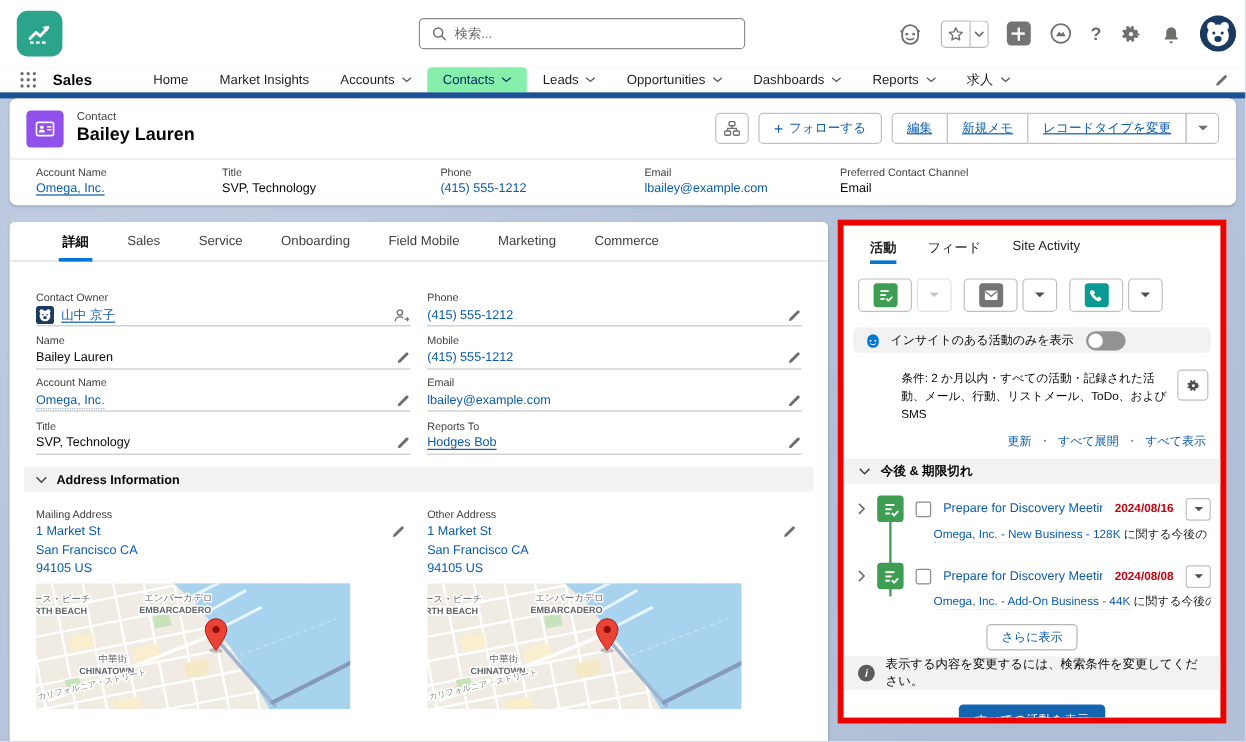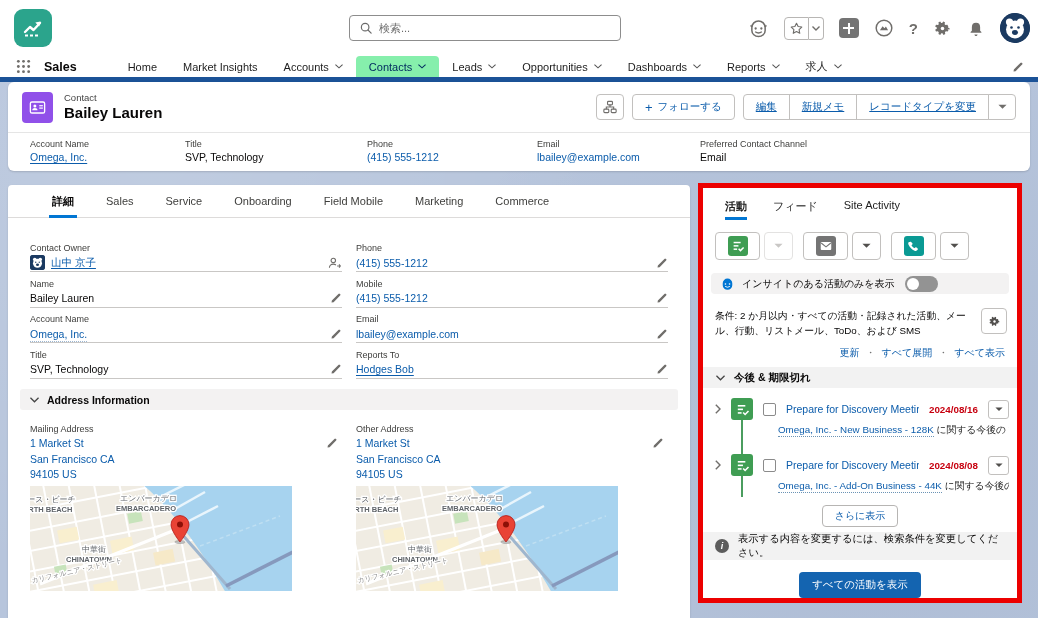--- a/index.html
+++ b/index.html
@@ -80,21 +80,21 @@
   .composer { display:flex; gap:10px; padding:12px 0 0 12px; }
   .cgroup { display:flex; gap:4px; }
   .cbtn { width:45px; height:28px; border:1px solid #c2c0be; border-radius:4px; background:#fff; display:flex; align-items:center; justify-content:center; }
   .cdd { width:29px; height:28px; border:1px solid #c2c0be; border-radius:4px; background:#fff; display:flex; align-items:center; justify-content:center; }
   .cdd.disabled { border-color:#e3e2e1; }
   .csq { width:20px; height:20px; border-radius:3px; display:flex; align-items:center; justify-content:center; }
   .toggle-row { margin:13px 8px 0; height:21px; background:#f3f2f2; border-radius:4px; display:flex; align-items:center; gap:7px; padding:0 9px; font-size:10px; }
   .pill { width:33px; height:16px; border-radius:8px; background:#939393; position:relative; flex:none; margin-left:3px; }
   .pill::after { content:""; position:absolute; left:2px; top:2px; width:12px; height:12px; border-radius:50%; background:#fff; }
   .filter-row { display:flex; padding:14px 10px 0 12px; gap:8px; }
-  .filter-text { width:262px; font-size:9.8px; line-height:15px; }
+  .filter-text { width:262px; font-size:9.8px; line-height:15px;margin-left:36px; }
   .gearbtn { width:26px; height:26px; border:1px solid #c2c0be; border-radius:4px; background:#fff; display:flex; align-items:center; justify-content:center; flex:none; }
   .links-row { display:flex; justify-content:flex-end; gap:6px; padding:8px 12px 0 0; font-size:10px; height:20px; }
   .links-row .sep { color:#747474; }
   .section-bar { margin-top:9px; height:21px; background:#f2f2f2; display:flex; align-items:center; gap:9px; padding:0 13px; font-weight:bold; font-size:10.5px; }
   .tl-line { position:absolute; left:38px; width:2px; background:#4b9d5f; }
   .aitem { padding:10px 8px 0 12px; position:relative; }
   .aitem .row1 { display:flex; align-items:center; gap:10px; }
   .chev { flex:none; width:6px; }
   .tasksq { width:22px; height:22px; border-radius:3px; background:#3f9d53; display:flex; align-items:center; justify-content:center; flex:none; }
   .cbox { width:13px; height:13px; border:1px solid #8b8b8b; border-radius:2px; background:#fff; flex:none; }

